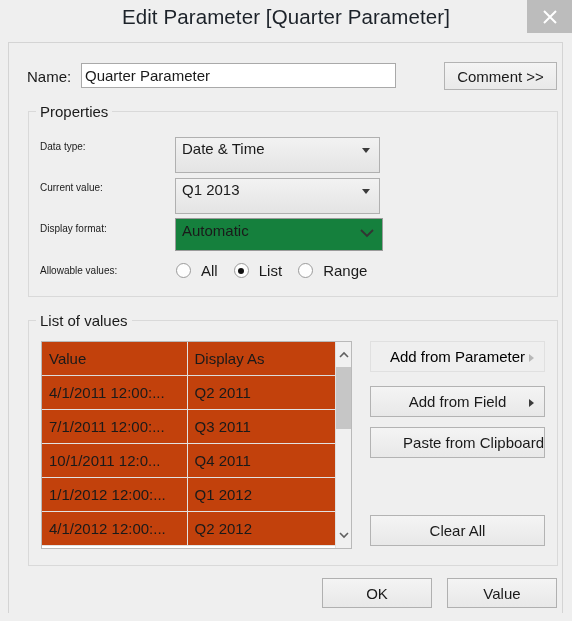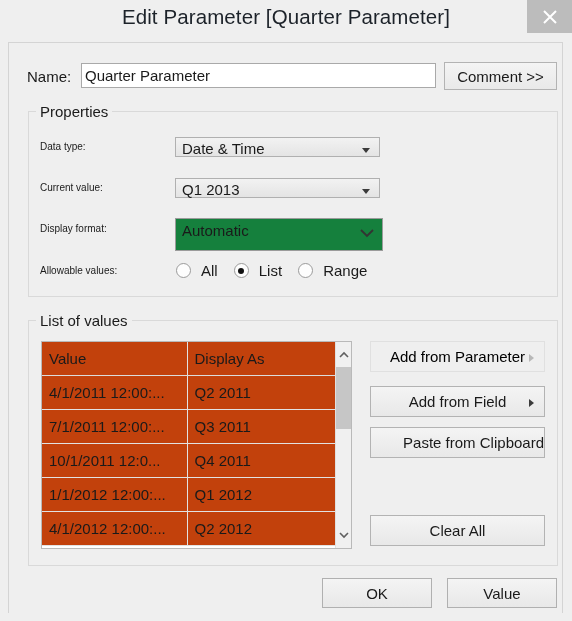--- a/index.html
+++ b/index.html
@@ -57,21 +57,21 @@
 
   
   .name-label {
     position: absolute;
     left: 27px; top: 68px;
     font-size: 15px;
   }
   .name-input {
     position: absolute;
     left: 81px; top: 63px;
-    width: 355px; height: 25px;
+    width: 315px; height: 25px;
     box-sizing: border-box;
     border: 1px solid #a9a9a9;
     background: #ffffff;
     font-family: "Liberation Sans", sans-serif;
     font-size: 15px;
     color: #1a1a1a;
     padding: 0 3px;
     outline: none;
   }
   .comment-btn {
@@ -109,21 +109,21 @@
   
   .prop-label {
     position: absolute;
     font-size: 10px;
     color: #1a1a1a;
     white-space: nowrap;
   }
   .combo {
     position: absolute;
     left: 175px;
-    width: 205px; height: 20px;
+    width: 205px; height: 36px;
     box-sizing: border-box;
     border: 1px solid #b0b0b0;
     background: linear-gradient(#f2f2f2, #e4e4e4);
     cursor: pointer;
   }
   .combo .combo-text {
     position: absolute;
     left: 6px; top: 2px;
     font-size: 15px;
     color: #1a1a1a;

